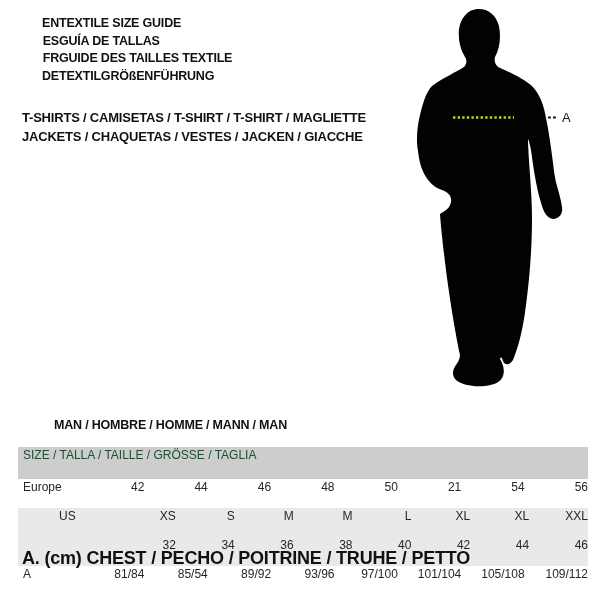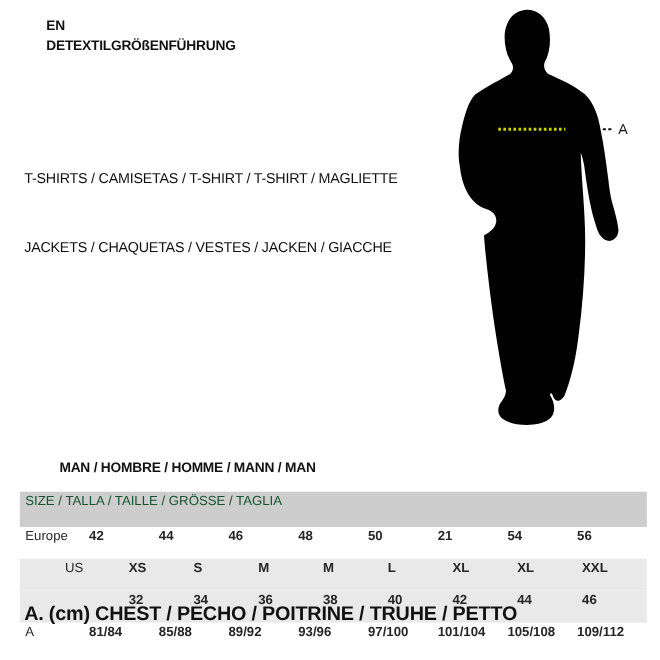--- a/index.html
+++ b/index.html
@@ -6,44 +6,53 @@
   .page{
     position:relative;width:600px;height:600px;background:#ffffff;overflow:hidden;
     font-family:"Liberation Sans", sans-serif;color:#111;
   }
   
   .lang-block{position:absolute;left:22px;top:15px;text-align:right;}
   .lang-row{display:flex;height:17.6px;line-height:17.6px;font-size:12.5px;font-weight:700;letter-spacing:-0.2px;}
   .lang-code{width:37px;}
   
   .cat-block{position:absolute;left:22px;top:108px;}
-  .cat-line{height:19px;line-height:19px;font-size:13px;font-weight:400;letter-spacing:-0.2px;margin-top:44px;}
+  .cat-line{height:19px;line-height:19px;font-size:13px;font-weight:700;letter-spacing:-0.2px;}
   
   .figure-svg{position:absolute;left:400px;top:0px;width:200px;height:390px;}
   .measure-a-text{font-family:"Liberation Sans",sans-serif;font-size:13px;fill:#111;}
   
   .section-title{position:absolute;left:22px;top:418px;font-size:12.5px;font-weight:700;letter-spacing:-0.2px;padding-left:32px;}
   
   .size-table{position:absolute;left:18px;top:447px;width:570px;font-size:12px;color:#262626;}
   .t-header{height:32px;line-height:17px;background:#cdcdcd;padding-left:5px;color:#14532d;}
   .t-row{display:flex;height:29px;line-height:17px;}
   .t-row.shaded{background:#e9e9e9;padding-left:36px;}
   .t-row .lbl{width:58px;padding-left:5px;}
-  .t-row .cell{flex:1;text-align:left;font-weight:bold;}
+  .t-row .cell{flex:1;text-align:right;}
   
   .footnote{position:absolute;left:22px;top:548px;font-size:18px;font-weight:700;letter-spacing:-0.2px;}
 </style>
 </head>
 <body>
 
 <div class="page">
 
   <div class="lang-block">
     <div class="lang-row">
       <span class="lang-code">EN</span>
+      <span class="lang-text">TEXTILE SIZE GUIDE</span>
+    </div>
+    <div class="lang-row">
+      <span class="lang-code">ES</span>
+      <span class="lang-text">GUÍA DE TALLAS</span>
+    </div>
+    <div class="lang-row">
+      <span class="lang-code">FR</span>
+      <span class="lang-text">GUIDE DES TAILLES TEXTILE</span>
     </div>
     <div class="lang-row">
       <span class="lang-code">DE</span>
       <span class="lang-text">TEXTILGRÖßENFÜHRUNG</span>
     </div>
   </div>
 
   <div class="cat-block">
     <div class="cat-line">T-SHIRTS / CAMISETAS / T-SHIRT / T-SHIRT / MAGLIETTE</div>
     <div class="cat-line">JACKETS / CHAQUETAS / VESTES / JACKEN / GIACCHE</div>
@@ -129,21 +138,21 @@
       <span class="cell">38</span>
       <span class="cell">40</span>
       <span class="cell">42</span>
       <span class="cell">44</span>
       <span class="cell">46</span>
     </div>
 
     <div class="t-row">
       <span class="lbl">A</span>
       <span class="cell">81/84</span>
-      <span class="cell">85/88</span>
+      <span class="cell">85/54</span>
       <span class="cell">89/92</span>
       <span class="cell">93/96</span>
       <span class="cell">97/100</span>
       <span class="cell">101/104</span>
       <span class="cell">105/108</span>
       <span class="cell">109/112</span>
     </div>
   </div>
 
   <div class="footnote">A. (cm) CHEST / PECHO / POITRINE / TRUHE / PETTO</div>

